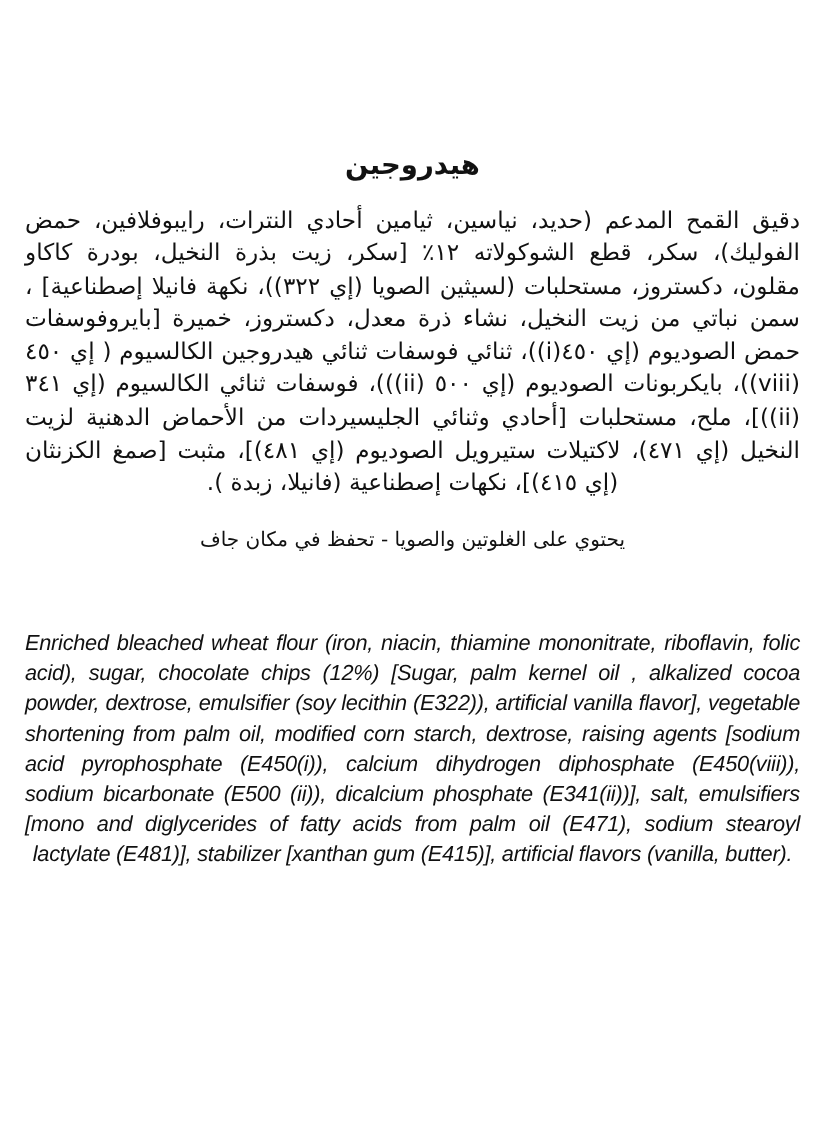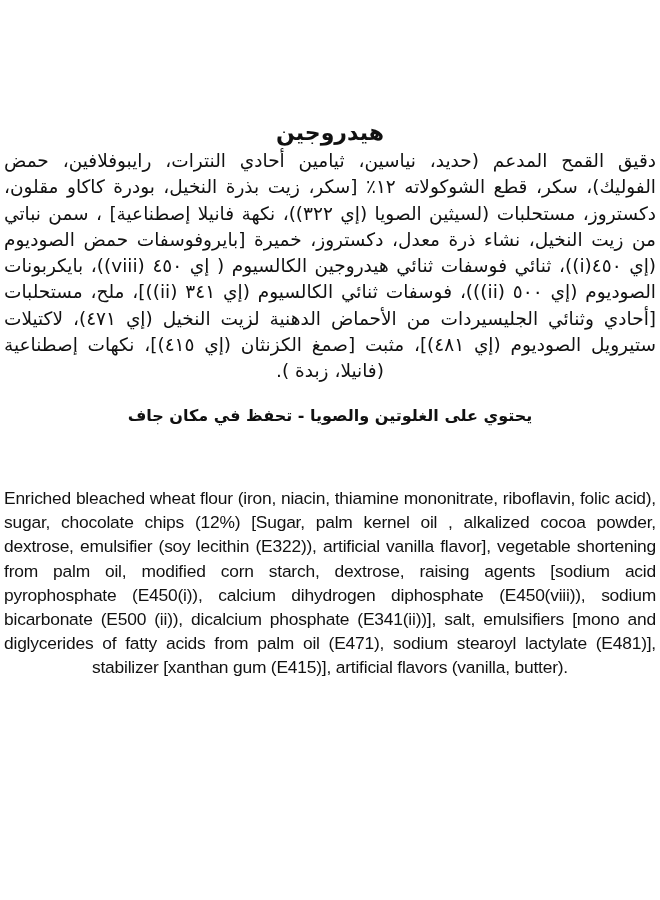--- a/index.html
+++ b/index.html
@@ -36,37 +36,38 @@
     #arabic-section .title {
       font-size: 22px;
       line-height: 30px;
     }
     #english-section .title {
       font-family: "Liberation Sans", "DejaVu Sans", sans-serif;
       font-size: 21px;
       line-height: 30px;
     }
     .body-text {
-      margin: 0;
+      margin: 16px;
       text-align: justify;
       text-align-last: center;
     }
     #arabic-section .body-text {
       font-size: 18.5px;
       line-height: 26.3px;
     }
     #english-section .body-text {
       font-family: "Liberation Sans", "DejaVu Sans", sans-serif;
       font-size: 17.4px;
       line-height: 24.2px;
       letter-spacing: -0.2px;
+      font-style: italic;
     }
     .note {
       text-align: center;
-      font-weight: bold;
+      font-weight: normal;
       margin: 0;
     }
     #arabic-section .note {
       margin-top: 20px;
       font-size: 16px;
       line-height: 22px;
     }
     #english-section .note {
       font-family: "Liberation Sans", "DejaVu Sans", sans-serif;
       margin-top: 18px;

